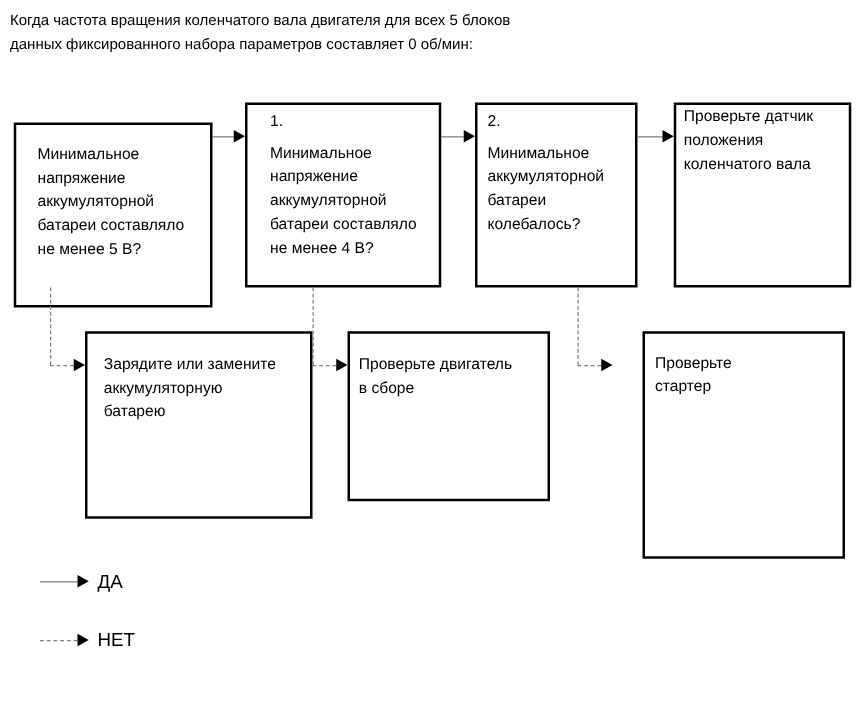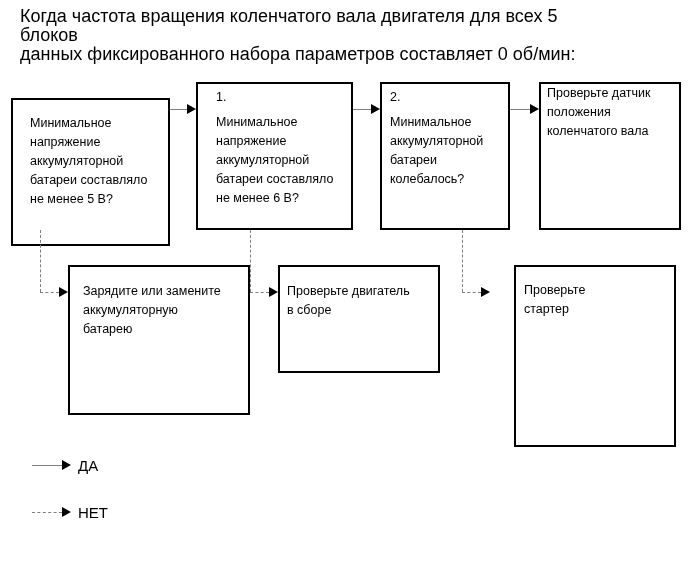--- a/index.html
+++ b/index.html
@@ -7,43 +7,43 @@
     width:690px; height:564px;
     background:#ffffff;
     font-family:"Liberation Sans", sans-serif;
     color:#000000;
     position:relative;
     overflow:hidden;
   }
   .canvas { position:absolute; left:0; top:0; width:690px; height:564px; }
 
   .header {
-    position:absolute; left:20px; top:7px; width:560px;
-    font-size:18px; line-height:19px;
+    position:absolute; left:8px; top:7px; width:560px;
+    font-size:12px; line-height:19px;
     white-space:pre-line;
   }
 
   .box {
     position:absolute;
     border:2px solid #000000;
     background:#ffffff;
     box-sizing:border-box;
     font-size:12.5px; line-height:19px;
   }
   .box-num { margin:0 0 6px 0; }
 
   
   .b1 { left:11px;  top:98px; width:159px; height:148px; padding:14px 10px 0 17px; }
   .b2 { left:196px; top:82px; width:157px; height:148px; padding:4px 8px 0 18px; }
   .b3 { left:380px; top:82px; width:130px; height:148px; padding:4px 6px 0 8px; }
   .b4 { left:539px; top:82px; width:142px; height:148px; padding:0 4px 0 6px; }
 
   
   .a1 { left:68px;  top:265px; width:182px; height:150px; padding:15px 20px 0 13px; }
-  .a2 { left:278px; top:265px; width:162px; height:108px; padding:15px 20px 0 7px; }
+  .a2 { left:278px; top:265px; width:162px; height:136px; padding:15px 20px 0 7px; }
   .a3 { left:514px; top:265px; width:162px; height:182px; padding:14px 50px 0 8px; }
 
   
   .shaft { position:absolute; height:1px; background:#7f7f7f; }
   .head {
     position:absolute; width:0; height:0;
     border-top:5px solid transparent;
     border-bottom:5px solid transparent;
     border-left:9px solid #000000;
   }
@@ -64,21 +64,21 @@
 
   <div class="header">Когда частота вращения коленчатого вала двигателя для всех 5 блоков
 данных фиксированного набора параметров составляет 0 об/мин:</div>
 
   <div class="box b1">
     <div>Минимальное напряжение аккумуляторной батареи составляло не менее 5 В?</div>
   </div>
 
   <div class="box b2">
     <div class="box-num">1.</div>
-    <div>Минимальное напряжение аккумуляторной батареи составляло не менее 6 В?</div>
+    <div>Минимальное напряжение аккумуляторной батареи составляло не менее 4 В?</div>
   </div>
 
   <div class="box b3">
     <div class="box-num">2.</div>
     <div>Минимальное аккумуляторной батареи колебалось?</div>
   </div>
 
   <div class="box b4">
     <div>Проверьте датчик положения коленчатого вала</div>
   </div>

